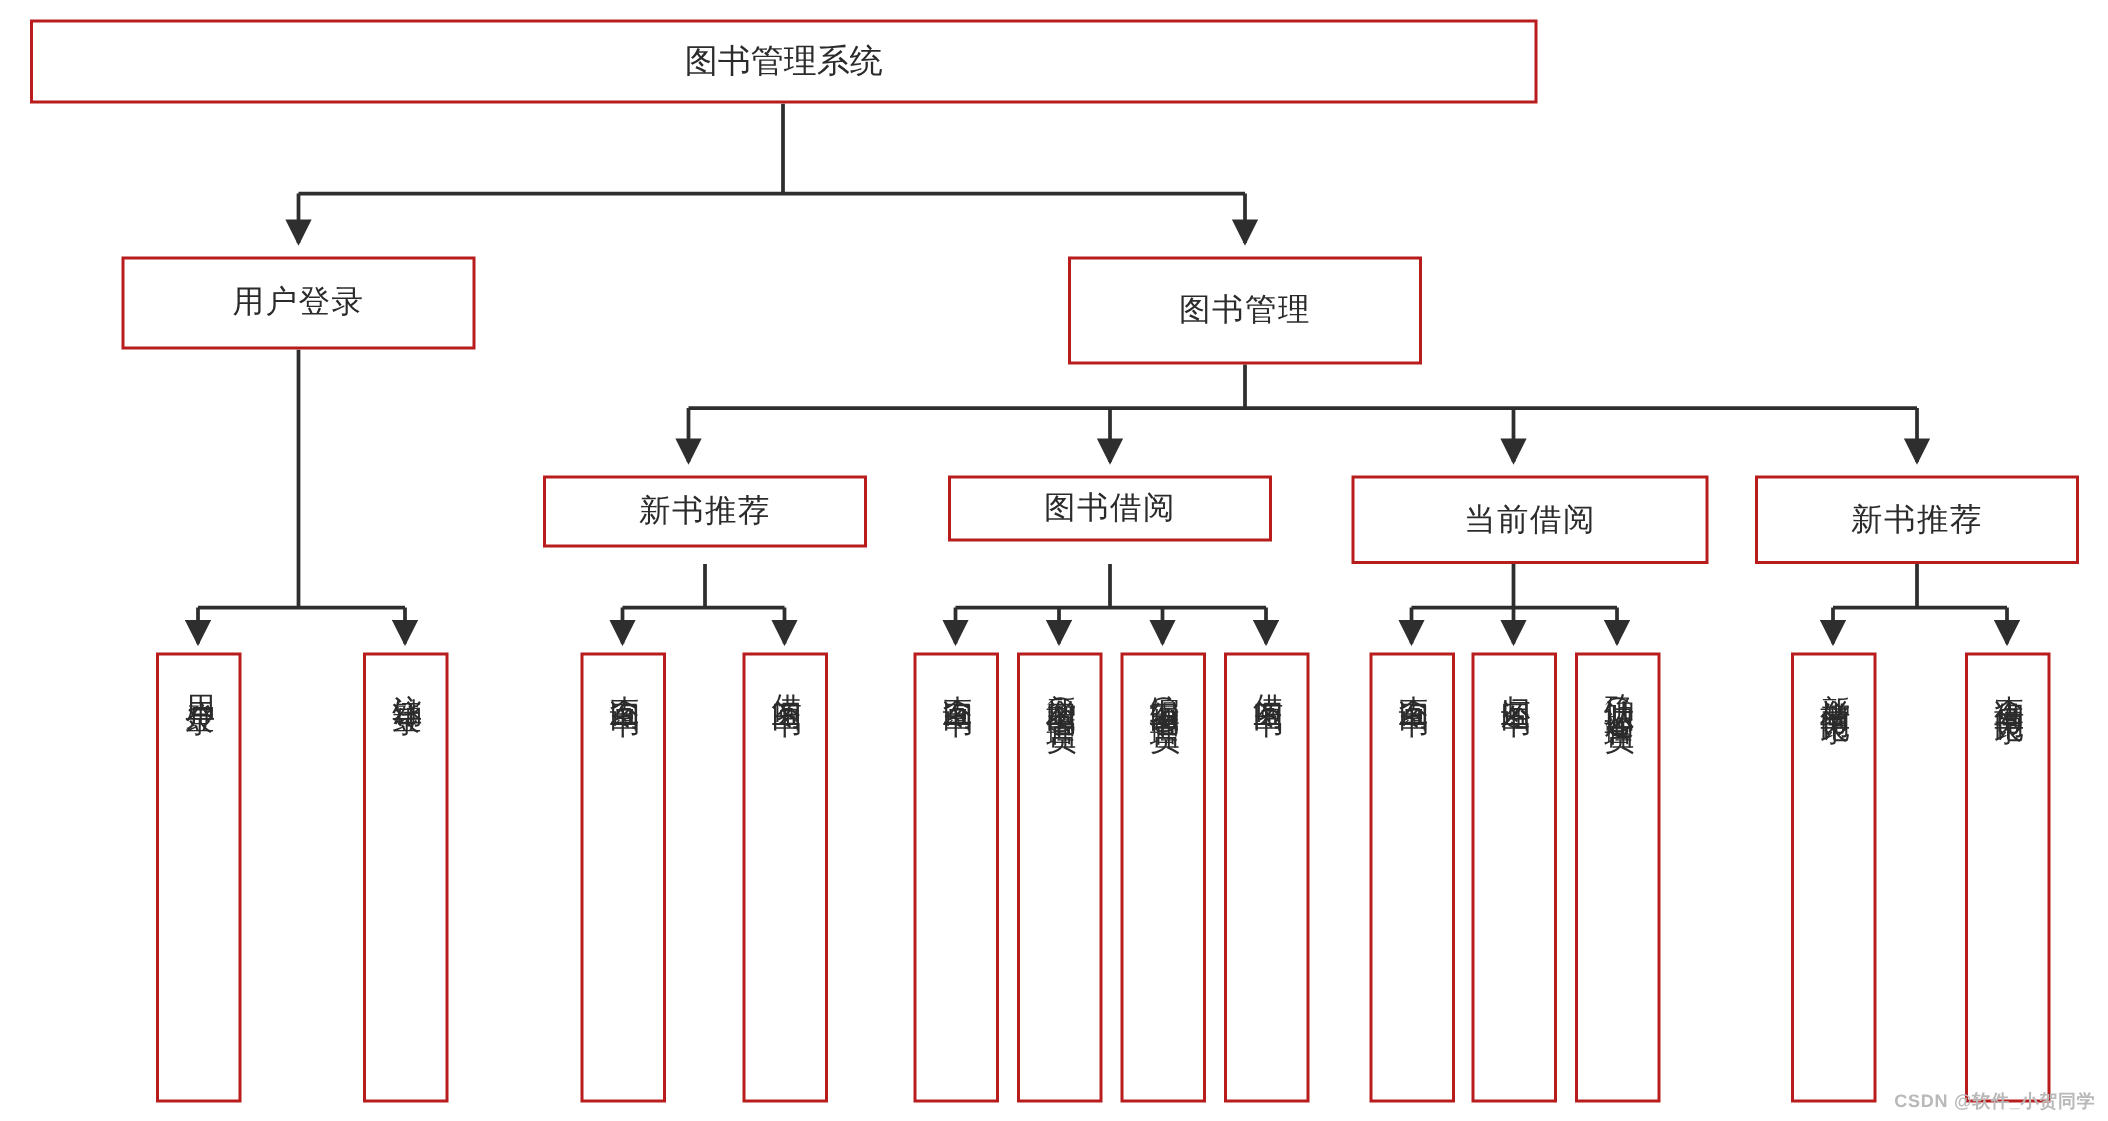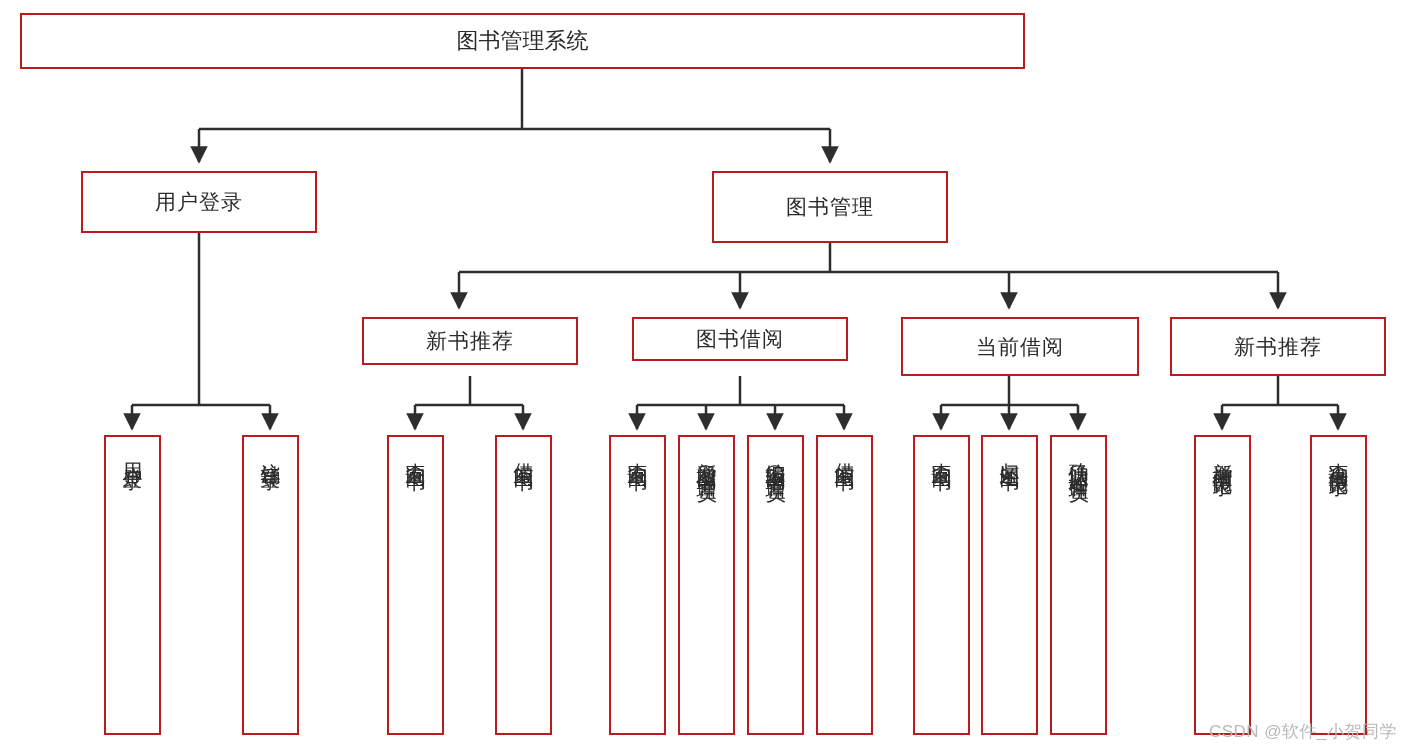--- a/index.html
+++ b/index.html
@@ -57,25 +57,26 @@
     letter-spacing: 3px;
     line-height: 1.05;
     white-space: nowrap;
     display: block;
     color: #2b2b2b;
   }
   .watermark {
     position: absolute;
     right: 8px;
     bottom: 4px;
-    font-size: 17px;
+    font-size: 12px;
     color: #b9b9b9;
     letter-spacing: 0.5px;
     z-index: 5;
     white-space: nowrap;
+    font-weight: bold;
   }
 </style>
 </head>
 <body>
 
 <div id="canvas">
 
   <svg id="wires" viewBox="0 0 1405 747" xmlns="http://www.w3.org/2000/svg">
     <defs>
       <marker id="arrow" viewBox="0 0 10 10" refX="9" refY="5" markerWidth="7" markerHeight="7" orient="auto-start-reverse">

